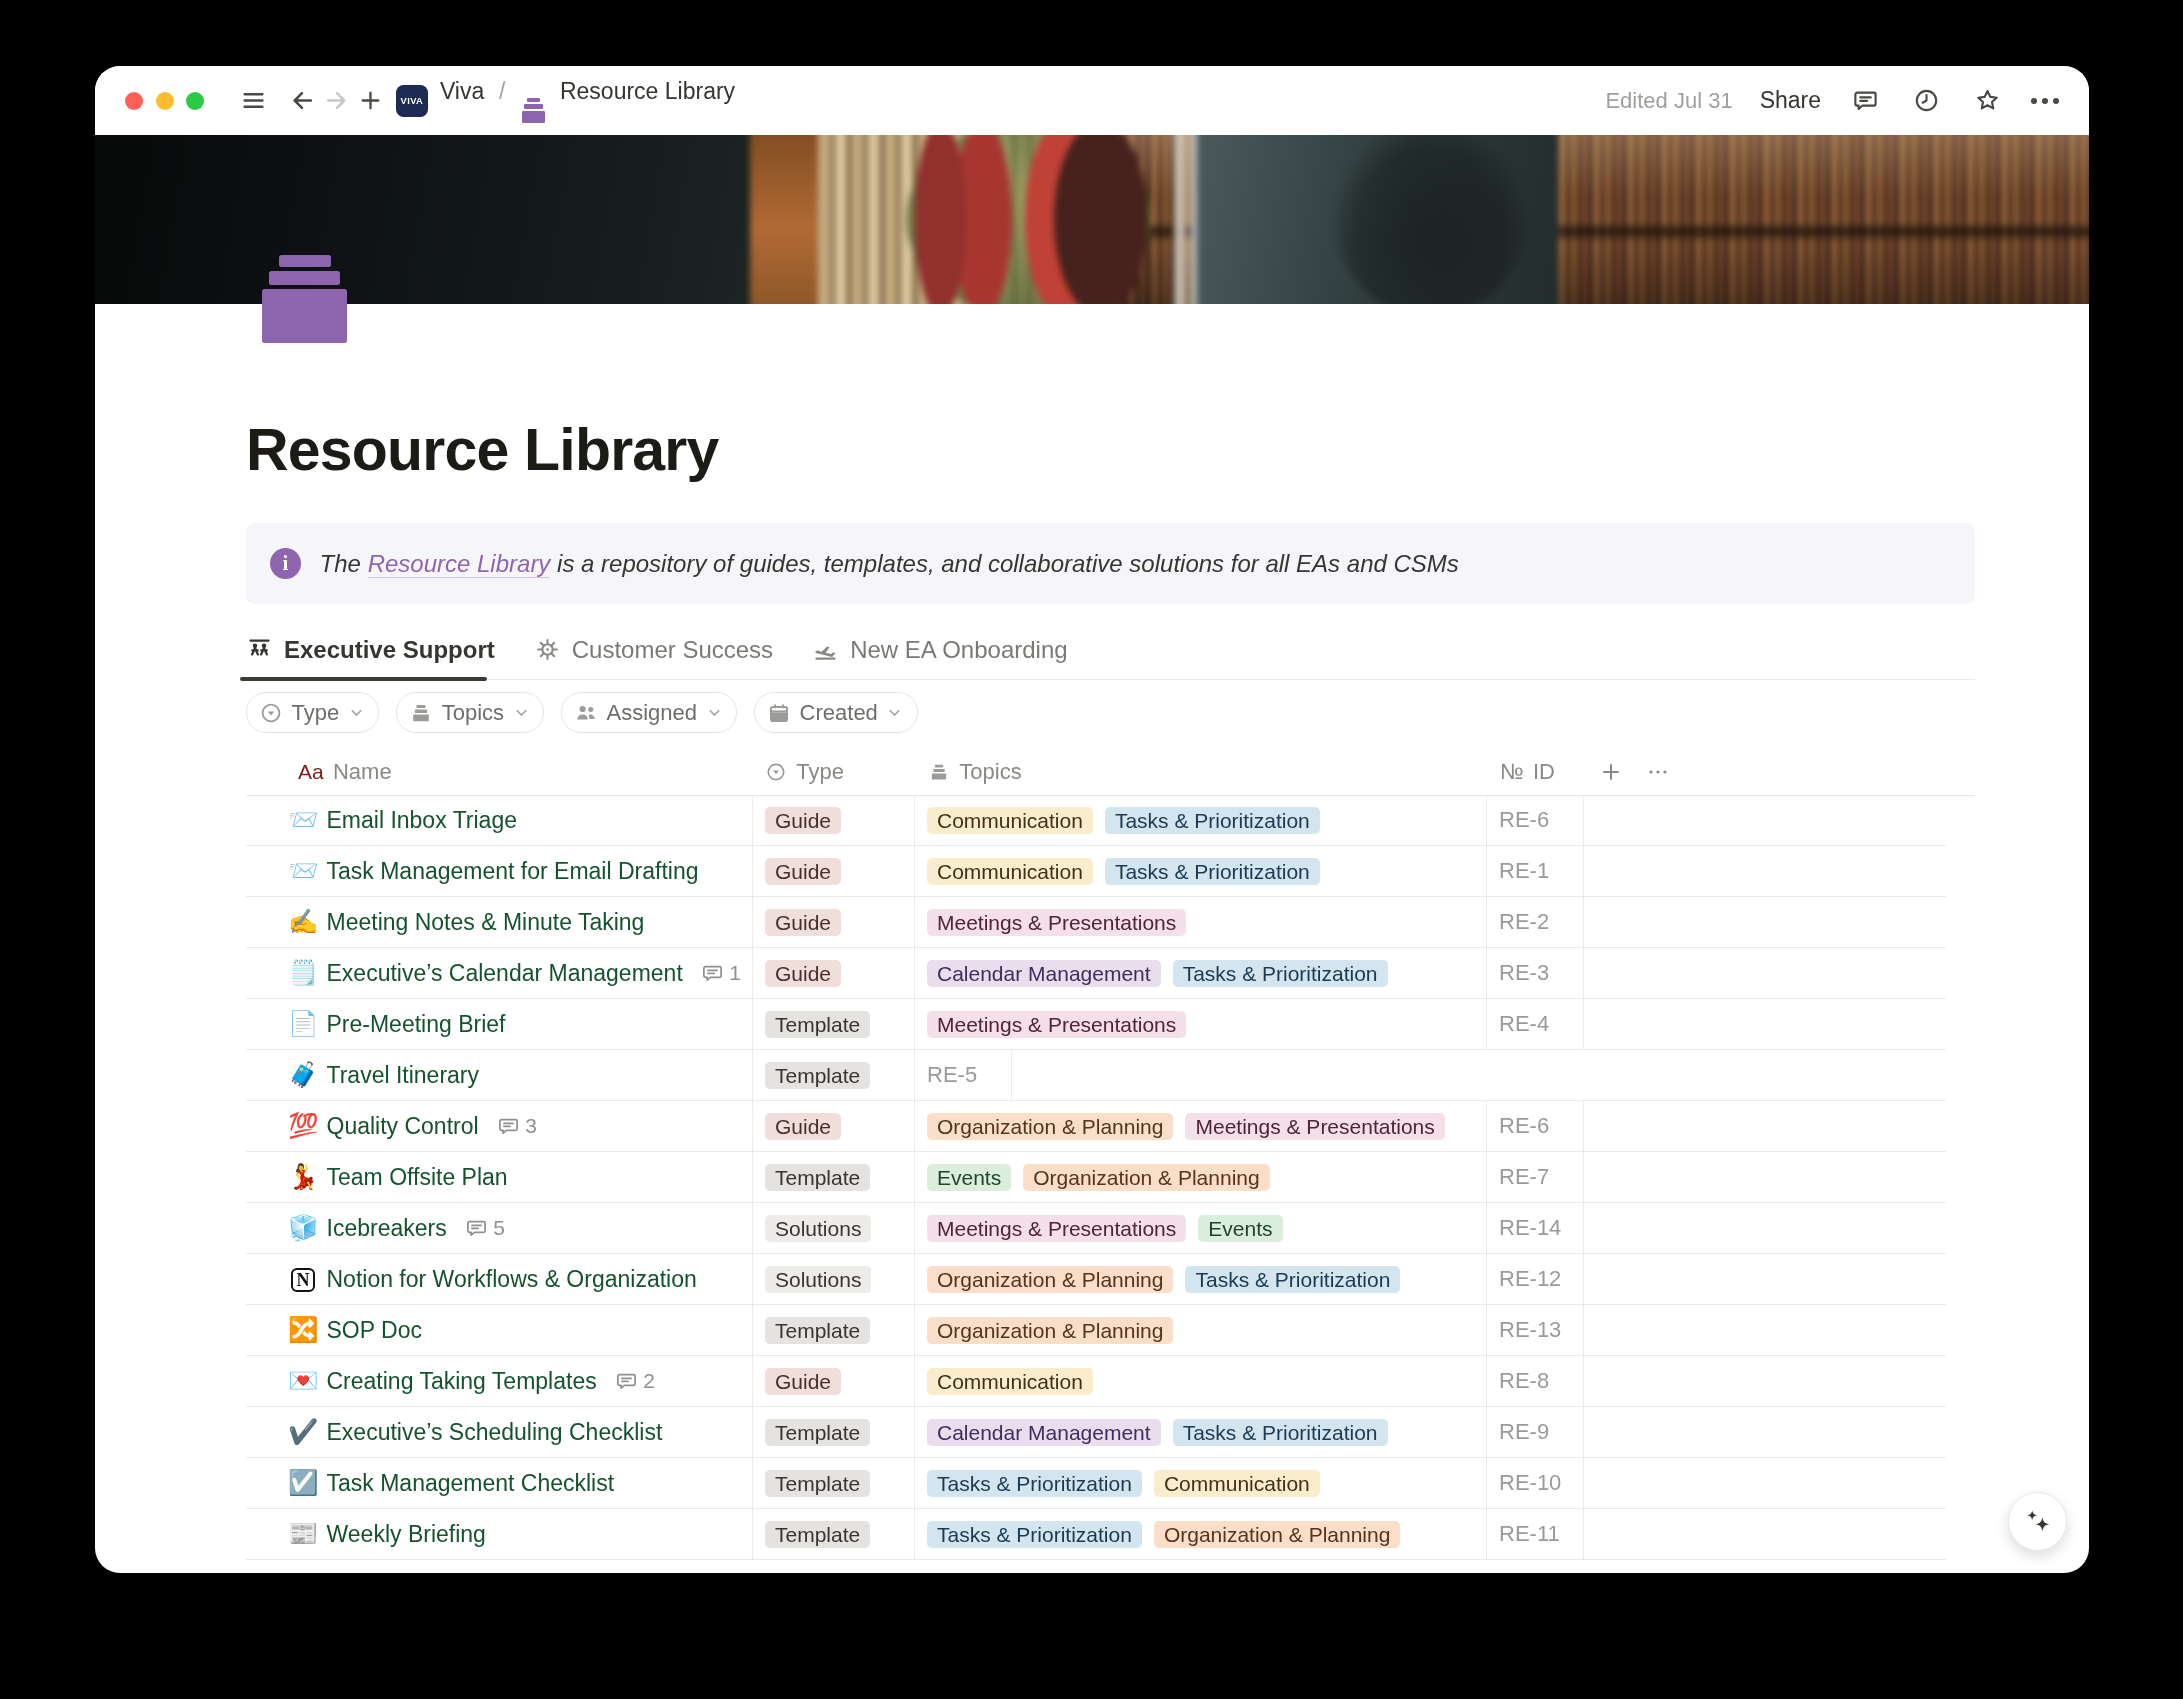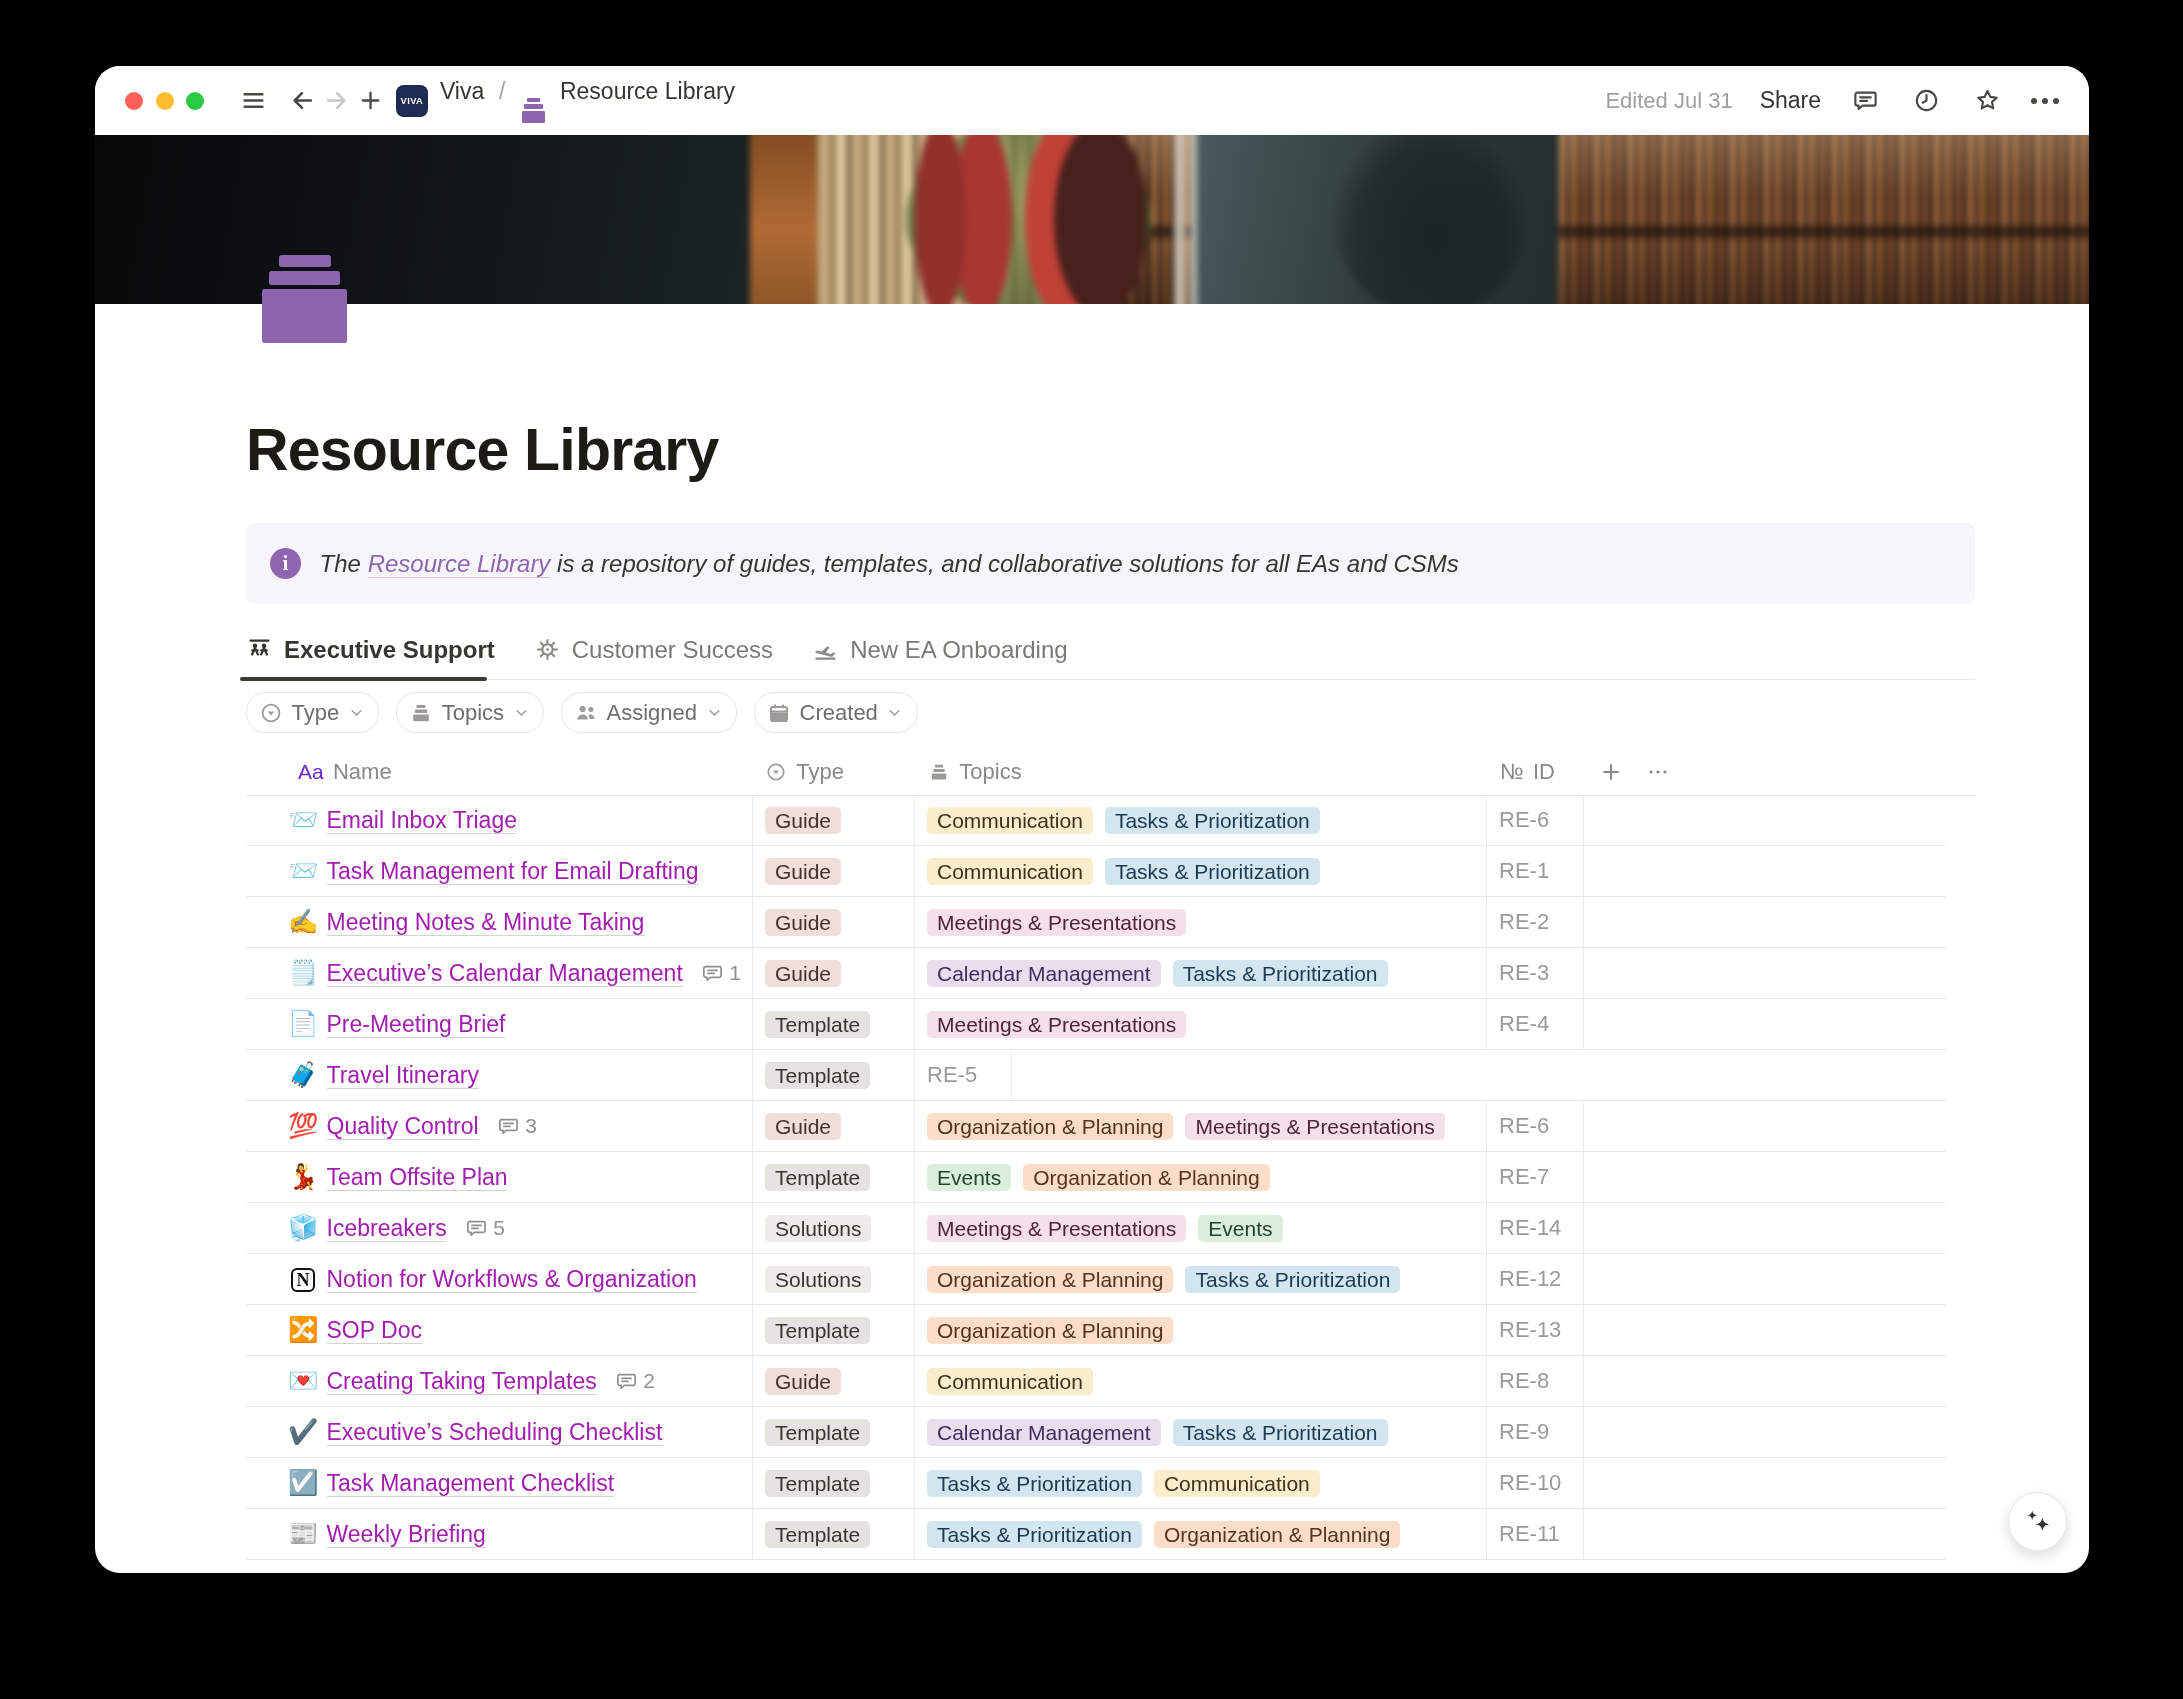--- a/index.html
+++ b/index.html
@@ -75,31 +75,31 @@
   .tab-underline{position:absolute;left:145px;top:611px;width:247px;height:4.2px;background:#3C3A35;border-radius:2.5px;z-index:3;}
   
   .filters{position:absolute;left:151px;top:626px;display:flex;gap:17px;}
   .pill{height:39px;border:1.3px solid #E6E5E2;border-radius:20px;background:#fff;display:flex;align-items:center;gap:8.5px;padding:0 13.5px 0 12px;color:#6F6E6A;font-size:22px;}
   .pill .p-ic{display:flex;align-items:center;color:#9C9B97;}
   .chev{color:#A5A4A0;display:flex;align-items:center;}
   
   .thead{position:absolute;left:151px;top:682px;width:1729px;height:47px;border-bottom:0.8px solid #E7E6E3;color:#8A8984;font-size:22px;}
   .thead .hgroup{position:absolute;top:0;height:100%;display:flex;align-items:center;gap:9.3px;}
   .thead .h-ic{display:flex;align-items:center;color:#9C9B97;}
-  .aa{font-size:21px;color:#6d28d9;}
+  .aa{font-size:21px;color:#7f1d1d;}
   .trows{position:absolute;left:151px;top:729px;width:1729px;}
   .t-row{height:51px;width:1700px;display:flex;align-items:center;border-bottom:0.8px solid #E9E9E7;box-sizing:border-box;}
   .cell{height:100%;display:flex;align-items:center;box-sizing:border-box;}
   .name-cell{width:507px;border-right:0.8px solid #EDECE9;padding-left:42px;gap:8.5px;}
   .type-cell{width:162px;border-right:0.8px solid #EDECE9;padding-left:12px;}
   .topics-cell{width:572px;border-right:0.8px solid #EDECE9;padding-left:12px;gap:12px;}
   .id-cell{width:97px;border-right:0.8px solid #EDECE9;padding-left:12px;color:#9B9A97;font-size:22px;}
   .row-icon{width:30px;font-size:24.5px;line-height:1;text-align:center;flex:0 0 auto;}
   .notion-logo{display:inline-block;width:24.5px;height:24.5px;box-sizing:border-box;border:2.1px solid #121212;border-radius:6px;background:#fff;color:#121212;font-family:"Liberation Serif","DejaVu Serif",serif;font-weight:700;font-size:18px;line-height:21px;text-align:center;}
-  .row-name{font-size:23px;font-weight:500;color:#a21caf;white-space:nowrap;text-decoration:underline;text-decoration-thickness:1.3px;text-underline-offset:5px;text-decoration-color:rgba(55,53,47,.22);}
+  .row-name{font-size:23px;font-weight:500;color:#14532d;white-space:nowrap;text-decoration-thickness:1.3px;text-underline-offset:5px;text-decoration-color:rgba(55,53,47,.22);}
   .cmt{display:flex;align-items:center;gap:5px;margin-left:10px;color:#91908D;font-size:21px;}
   .tag{height:27px;line-height:27px;border-radius:5px;padding:0 10px;font-size:21px;white-space:nowrap;}
   
   .ai-btn{position:absolute;left:1913px;top:1426px;width:57px;height:57px;border-radius:50%;background:#fff;border:0.8px solid #E8E7E4;box-shadow:0 5px 13.5px rgba(0,0,0,.14);display:flex;align-items:center;justify-content:center;color:#37352F;}
 </style>
 </head>
 <body>
 
 <div class="window">
 

